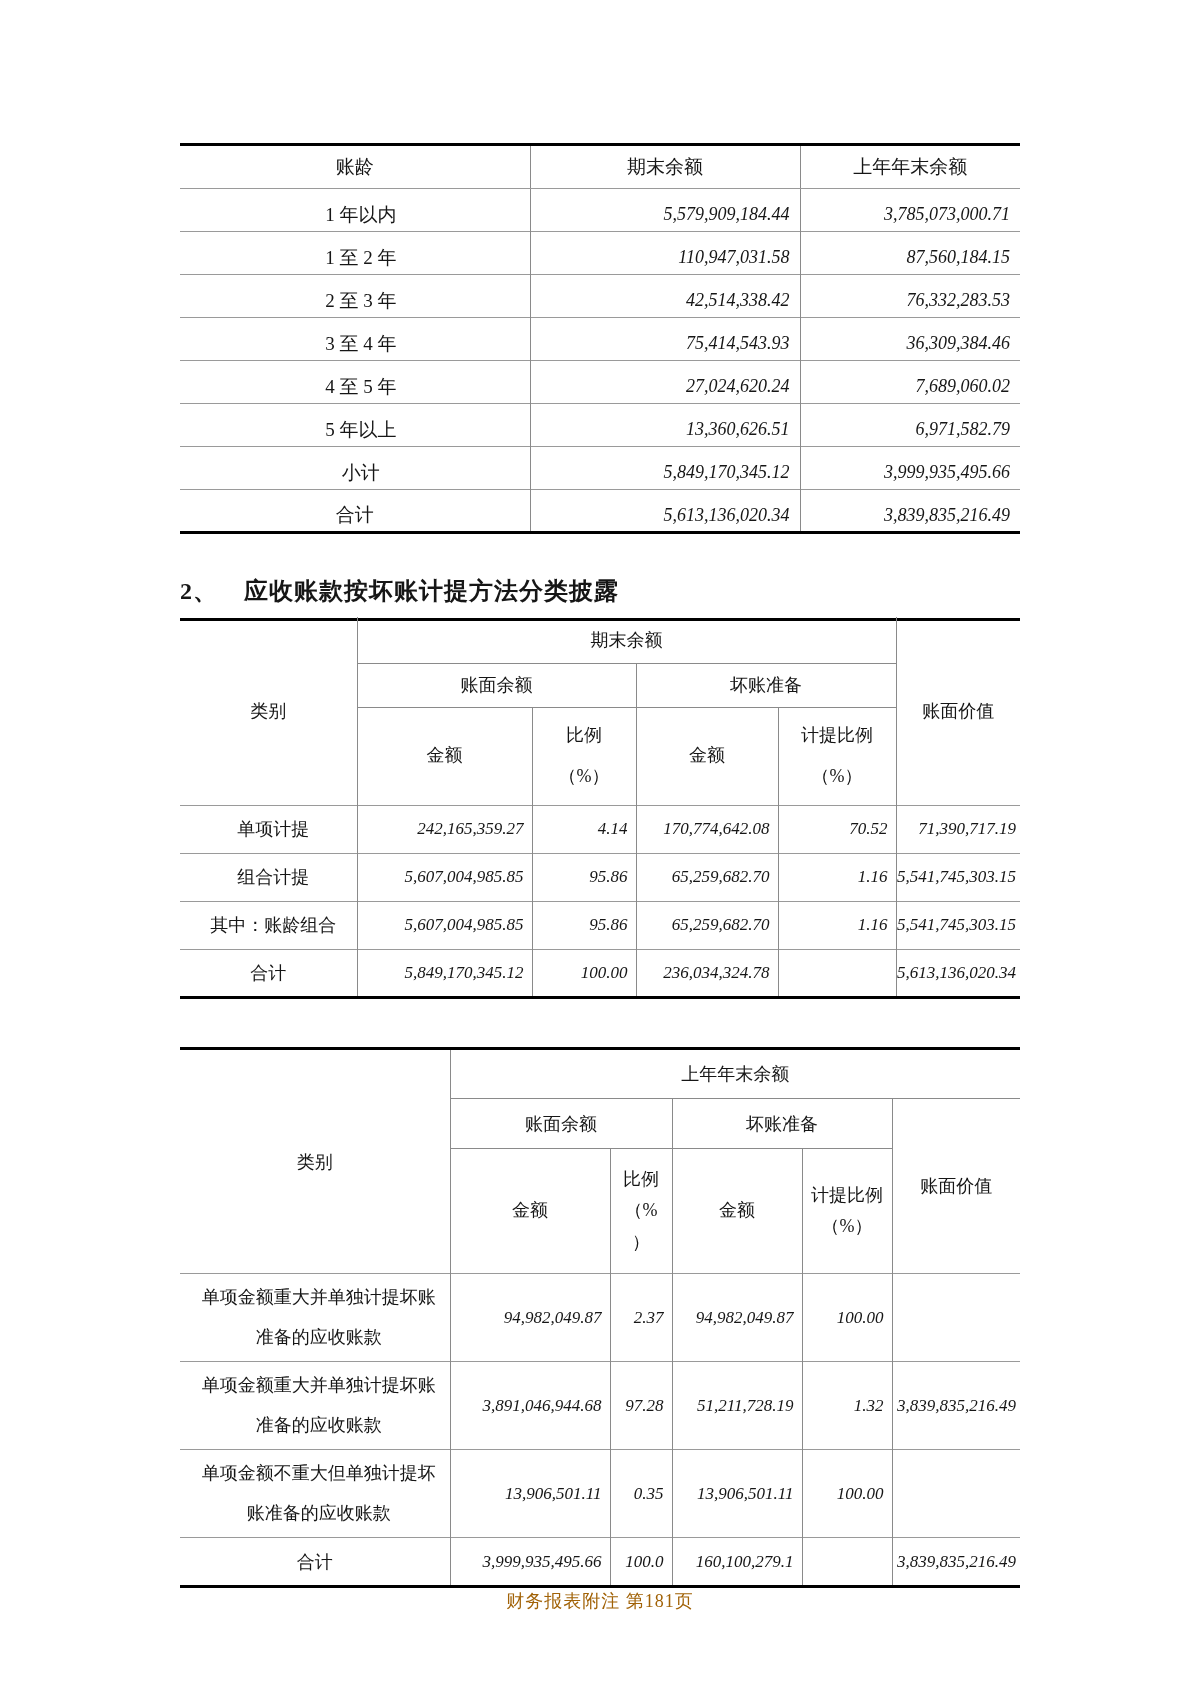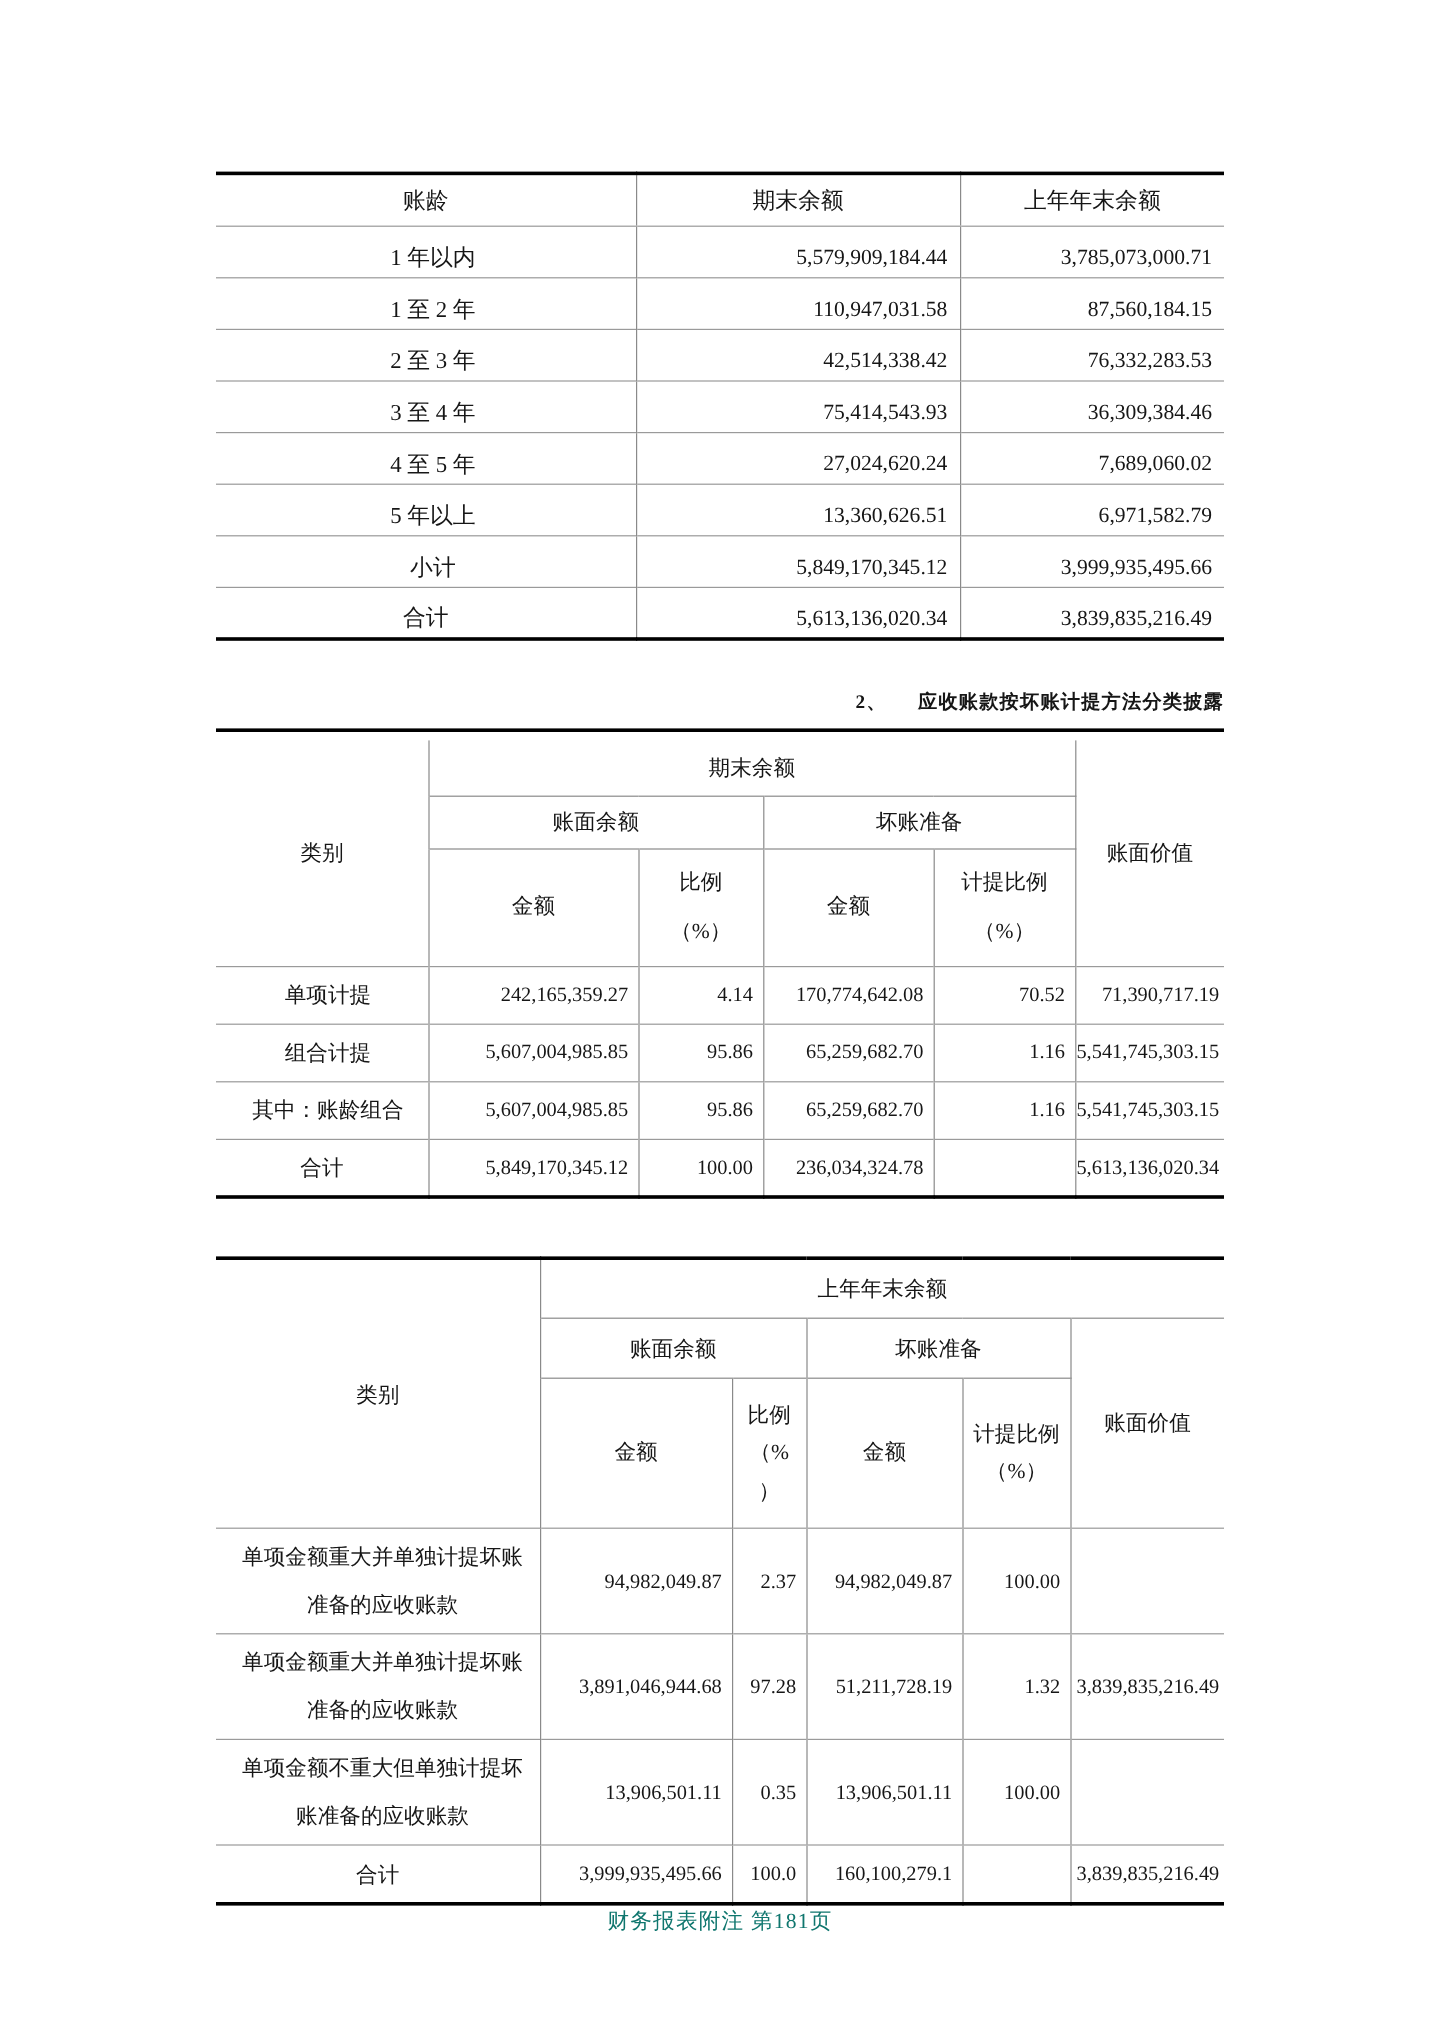--- a/index.html
+++ b/index.html
@@ -9,35 +9,35 @@
     font-family:"Liberation Serif","DejaVu Serif",serif;
     color:#161616;
   }
   .page { position:absolute; inset:0; background:#fff;margin-top:12px; }
 
   table { border-collapse:collapse; table-layout:fixed; position:absolute; left:180px; }
   td { vertical-align:middle; overflow:visible; }
   .pre { white-space:pre-line; }
   .c   { text-align:center; }
   .lab { text-align:center; padding-left:12px; }
-  .num { text-align:right; padding-right:10px; font-size:17.5px; white-space:nowrap; }
+  .num { text-align:right; padding-right:10px; font-size:17.5px; white-space:nowrap;font-style:italic; }
   .vl  { border-left:1px solid #8a8a8a; }
 
   
   .tbl1 { top:131px; width:840px;
           border-top:3px solid #000; border-bottom:3px solid #000; }
   .tbl1 td { font-size:19px; }
   .tbl1 tr.hrow td { height:44px; border-bottom:1px solid #9a9a9a; }
   .tbl1 tr.drow td { height:43px; border-top:1px solid #9a9a9a; padding-top:9px; }
   .tbl1 .num { font-size:18px; }
 
   
   .sec { position:absolute; left:180px; top:563px; width:840px;
-         font-size:16px; font-weight:bold; letter-spacing:1px;
-         padding-bottom:11px; border-bottom:3px solid #000;text-align:right; }
+         font-size:24px; font-weight:bold; letter-spacing:1px;
+         padding-bottom:11px; border-bottom:3px solid #000; }
   .sec .sec-num { margin-right:26px; }
 
   
   .tbl2 { top:605px;  width:840px; border-bottom:3px solid #000; }
   .tbl3 { top:1035px; width:840px; border-top:3px solid #000; border-bottom:3px solid #000; }
   .tbl2 td, .tbl3 td { font-size:18px; }
   .tbl2 .num, .tbl3 .num { font-size:17px; padding-right:8px; }
   .tbl2 td.carry-num, .tbl3 td.carry-num { padding-right:4px; }
 
   tr.h2a td { height:46px; }
@@ -48,21 +48,21 @@
   tr.h3a td { height:50px; }
   tr.h3b td { height:50px; border-top:1px solid #8a8a8a; }
   tr.h3c td { height:125px; border-top:1px solid #8a8a8a; line-height:1.75; }
   .tbl3 tr.drow td  { height:88px; border-top:1px solid #9a9a9a; }
   .tbl3 tr.trow td  { height:49px; border-top:1px solid #9a9a9a; }
   .tbl3 .lab { line-height:2.2; padding-left:8px; }
   .tbl2 .lab { padding-left:10px; }
 
   
   .footer { position:absolute; left:0; top:1577px; width:1200px;
-            text-align:center; font-size:18px; color:#0f766e; letter-spacing:1px; }
+            text-align:center; font-size:18px; color:#a16207; letter-spacing:1px; }
 </style>
 </head>
 <body>
 
 <div class="page">
 
   <table class="tbl1">
     <colgroup>
         <col style="width:350px">
         <col style="width:270px">

